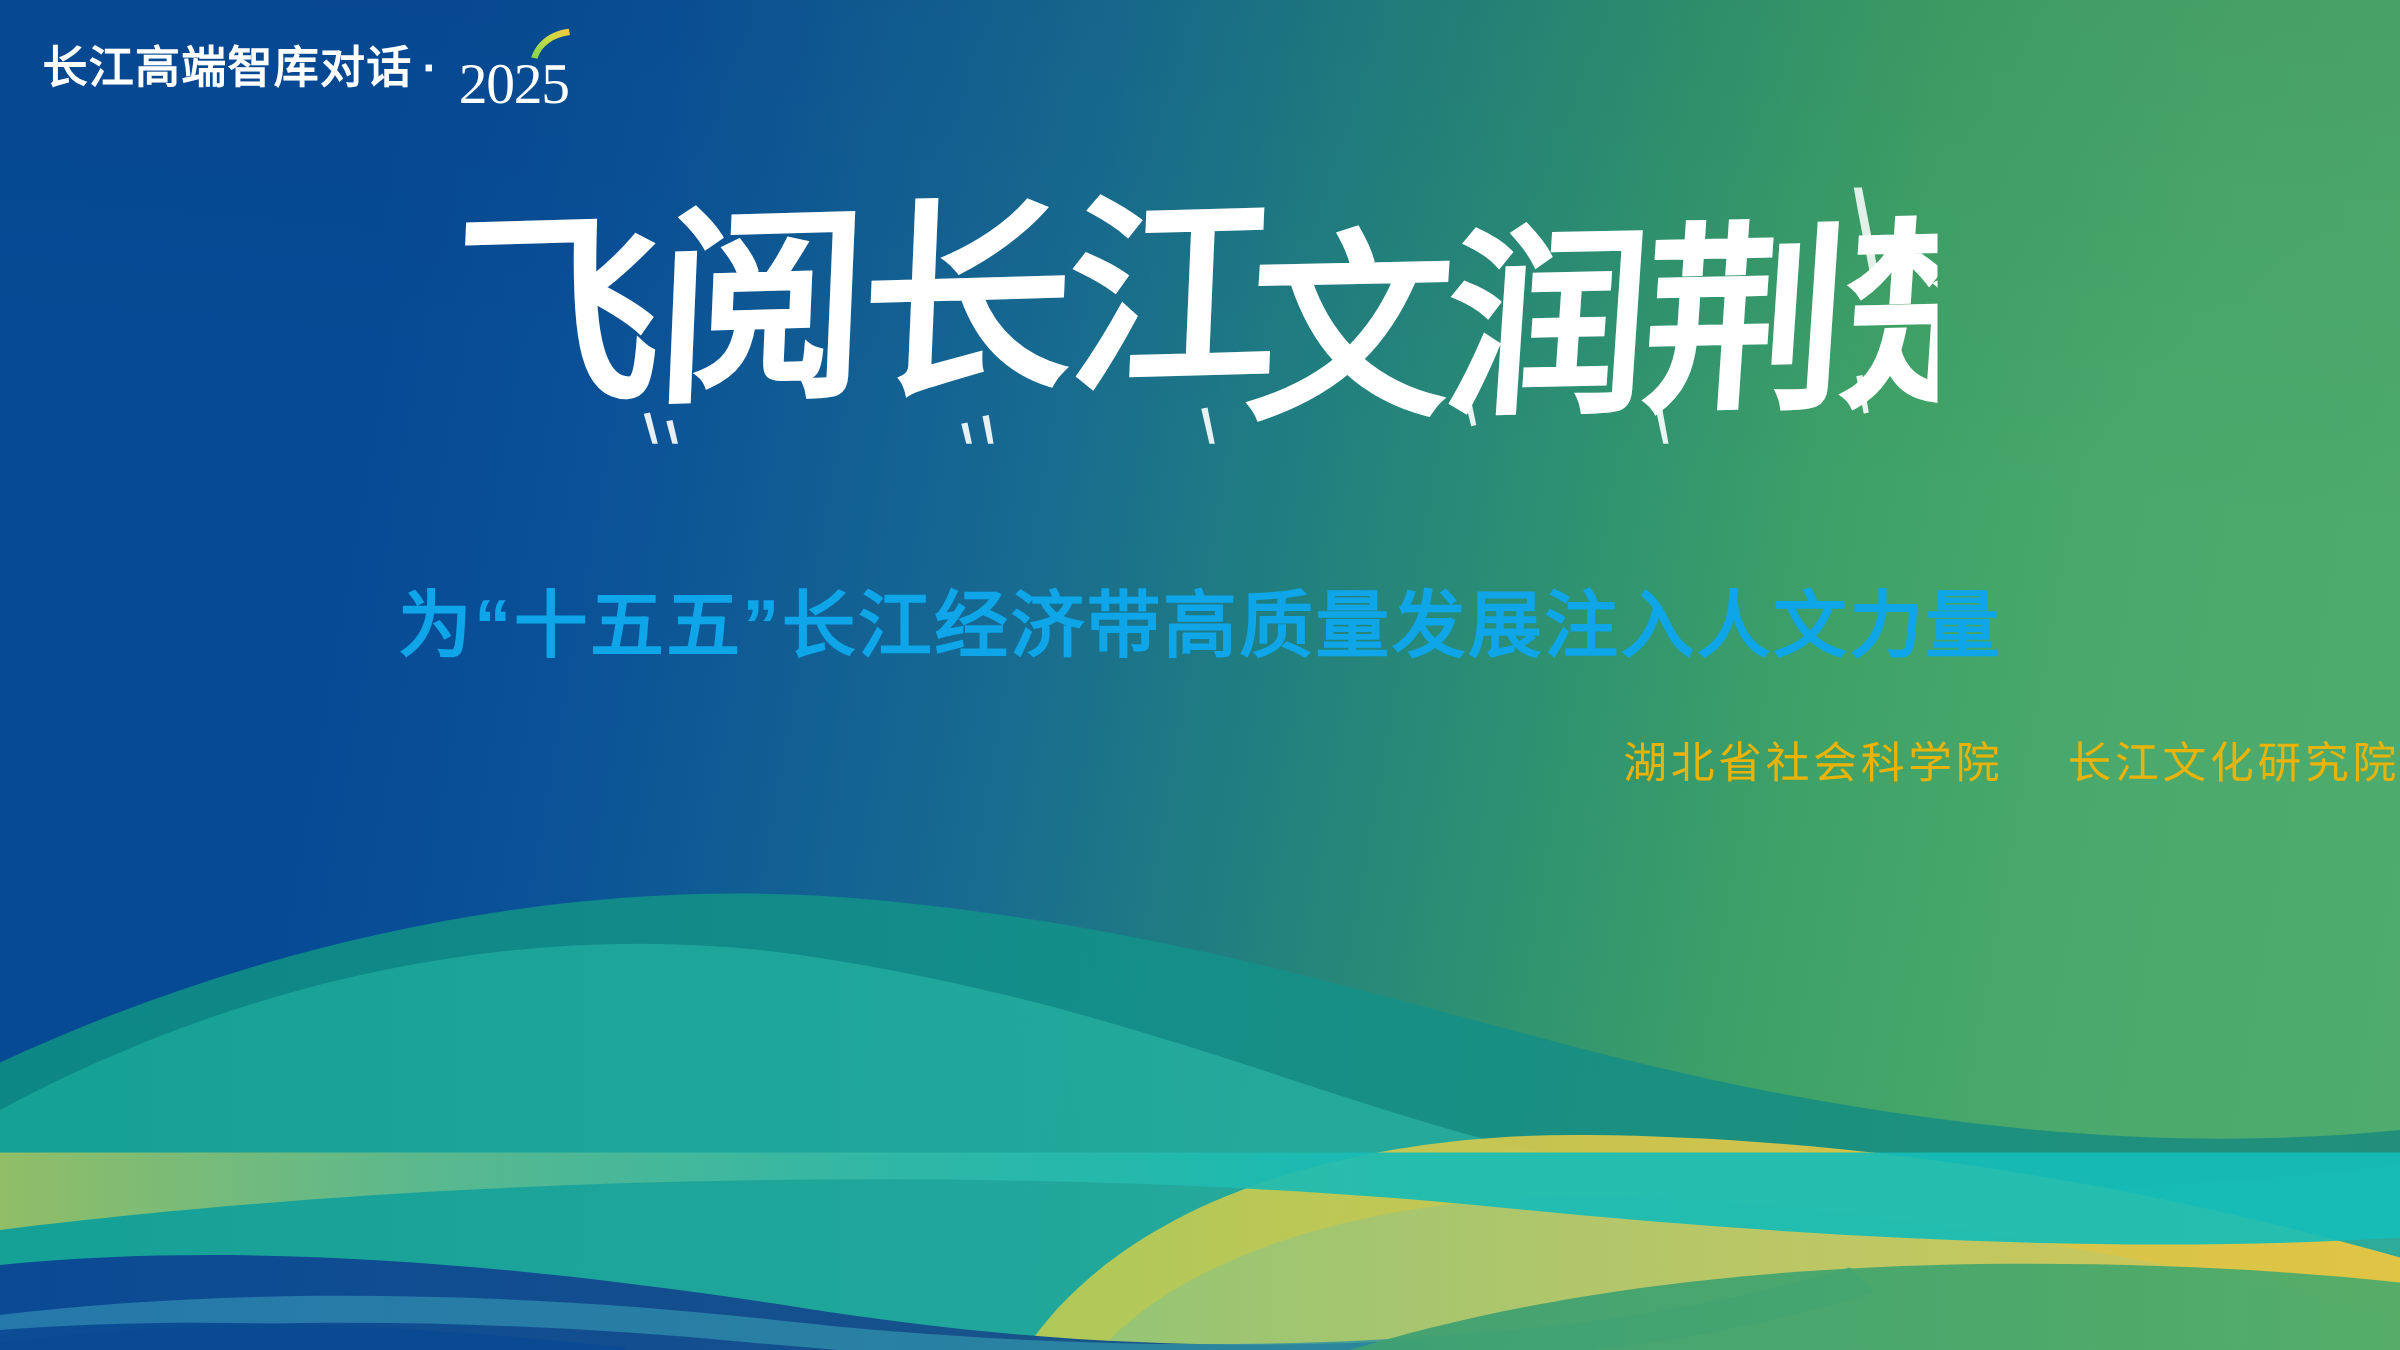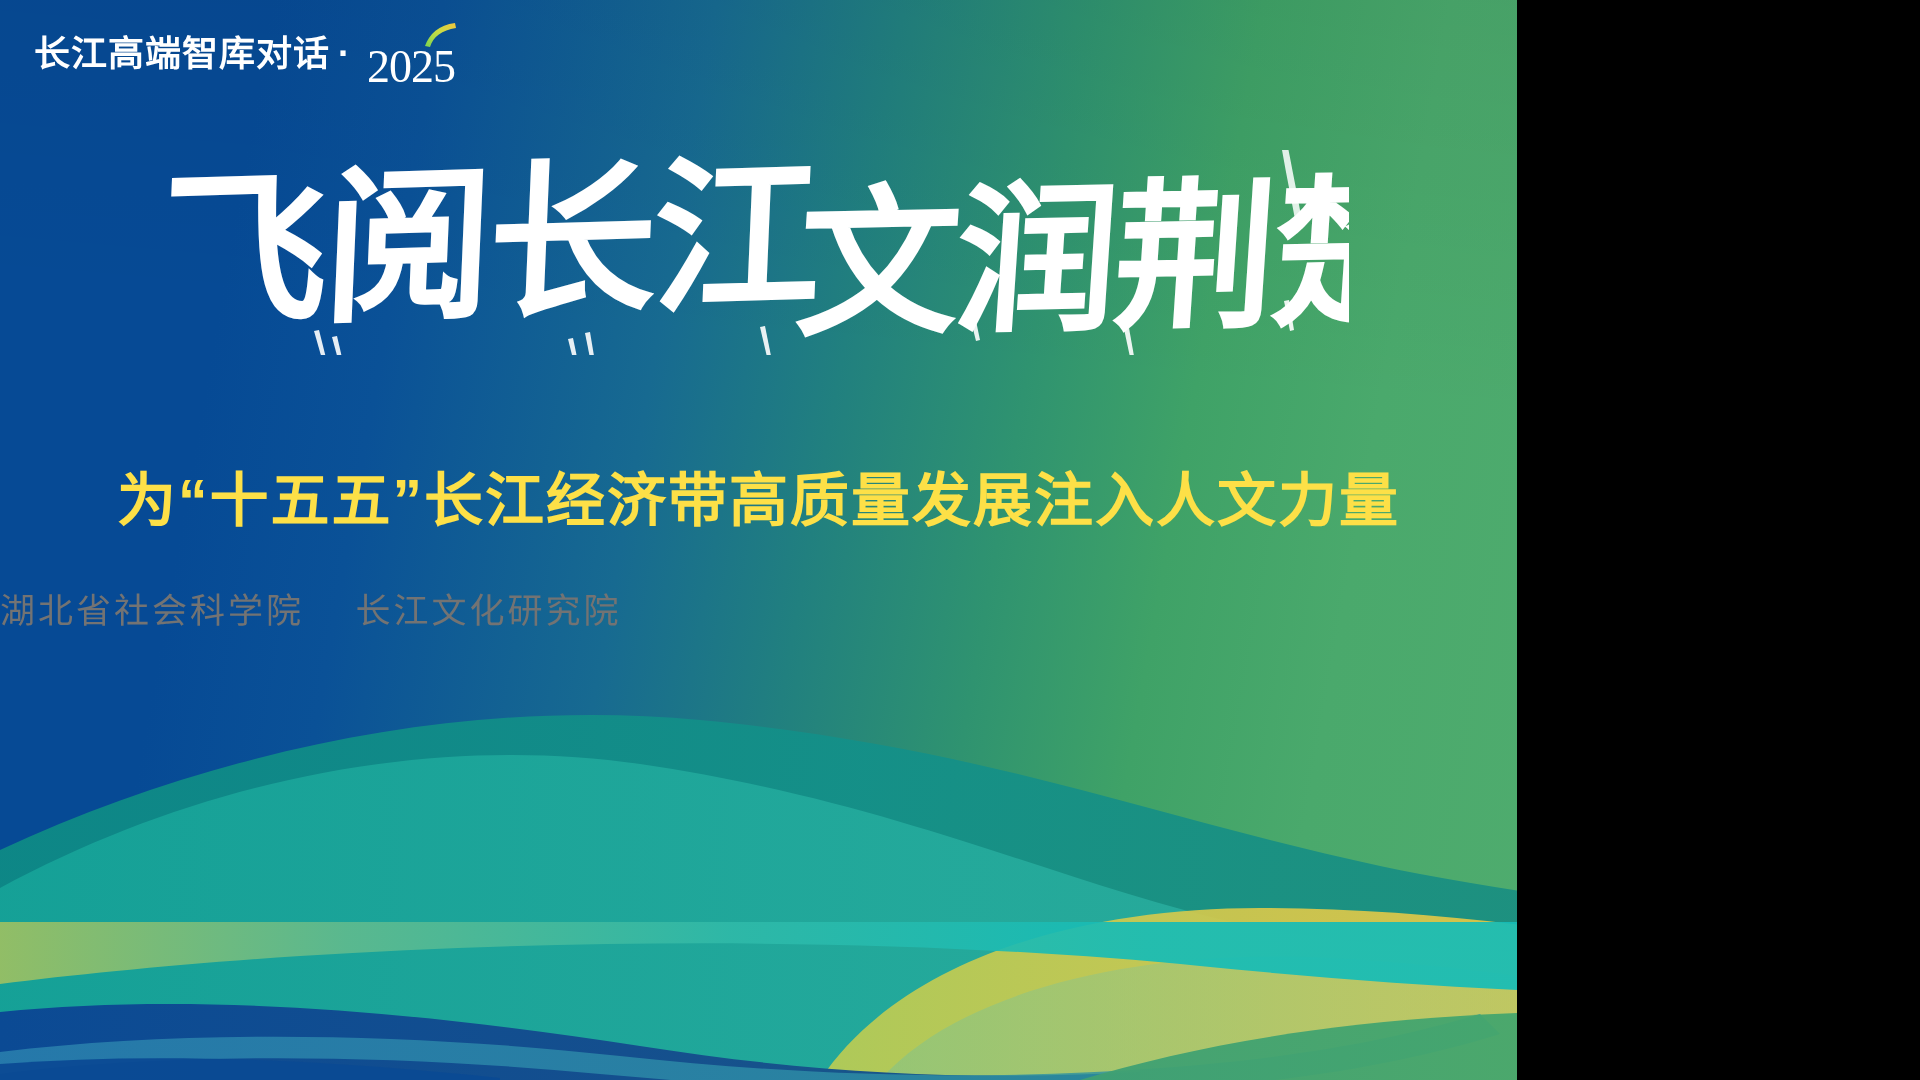--- a/index.html
+++ b/index.html
@@ -3,21 +3,21 @@
 <meta charset="utf-8">
 <title>飞阅长江 文润荆楚</title>
 <style>
   html, body {
     margin: 0;
     padding: 0;
     background: #000;
   }
   #poster {
     position: relative;
-    width: 1517px;
+    width: 1920px;
     height: 1080px;
     overflow: hidden;
     font-family: "Liberation Sans", "DejaVu Sans", sans-serif;
     -webkit-font-smoothing: antialiased;
   }
 
   
   .bg-gradient {
     position: absolute;
     inset: 0;
@@ -108,37 +108,37 @@
     pointer-events: none;
   }
 
   
   .subtitle {
     position: absolute;
     left: 0;
     right: 0;
     top: 466px;
     text-align: center;
-    color: #fde047;
+    color: #0ea5e9;
     font-size: 59px;
     font-weight: 700;
     letter-spacing: 2px;
     line-height: 1.2;
     font-family: "Liberation Sans", "DejaVu Sans", sans-serif;
     white-space: nowrap;
   }
 
   
   .orgline {
     position: absolute;
     left: 0;
     right: 0;
     top: 588px;
-    text-align: left;
-    color: #737373;
+    text-align: right;
+    color: #eab308;
     font-size: 35px;
     font-weight: 400;
     letter-spacing: 3px;
     line-height: 1.3;
     font-family: "Liberation Sans", "DejaVu Sans", sans-serif;
     white-space: nowrap;
   }
   .org-gap { display: inline-block; width: 26px; }
 
   

